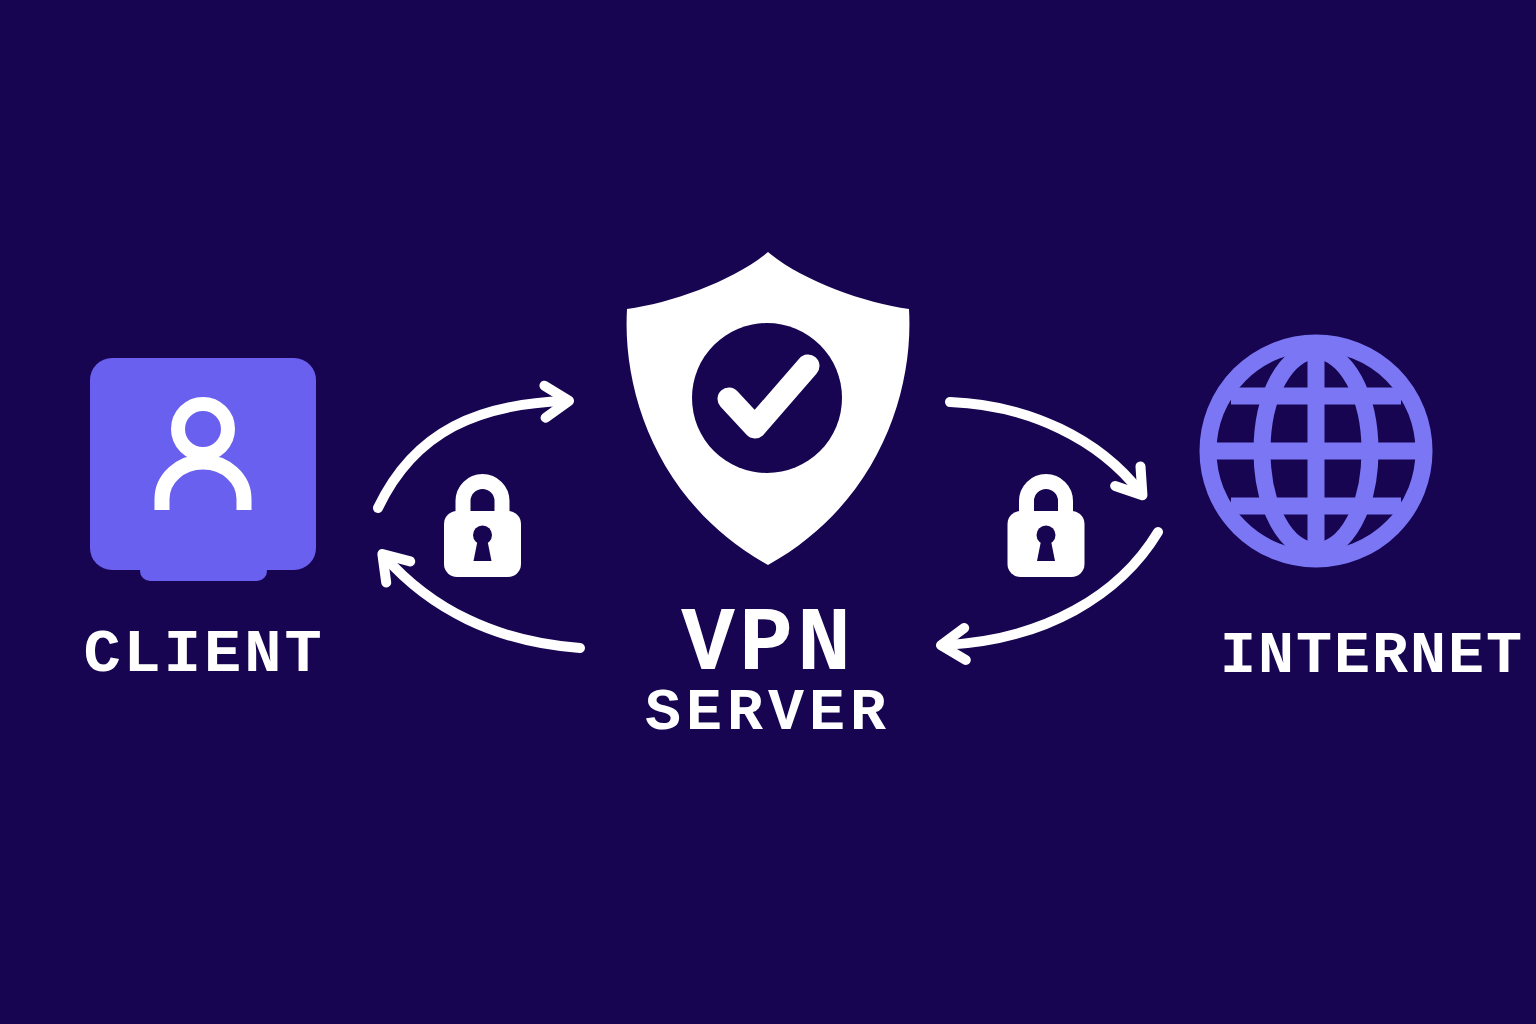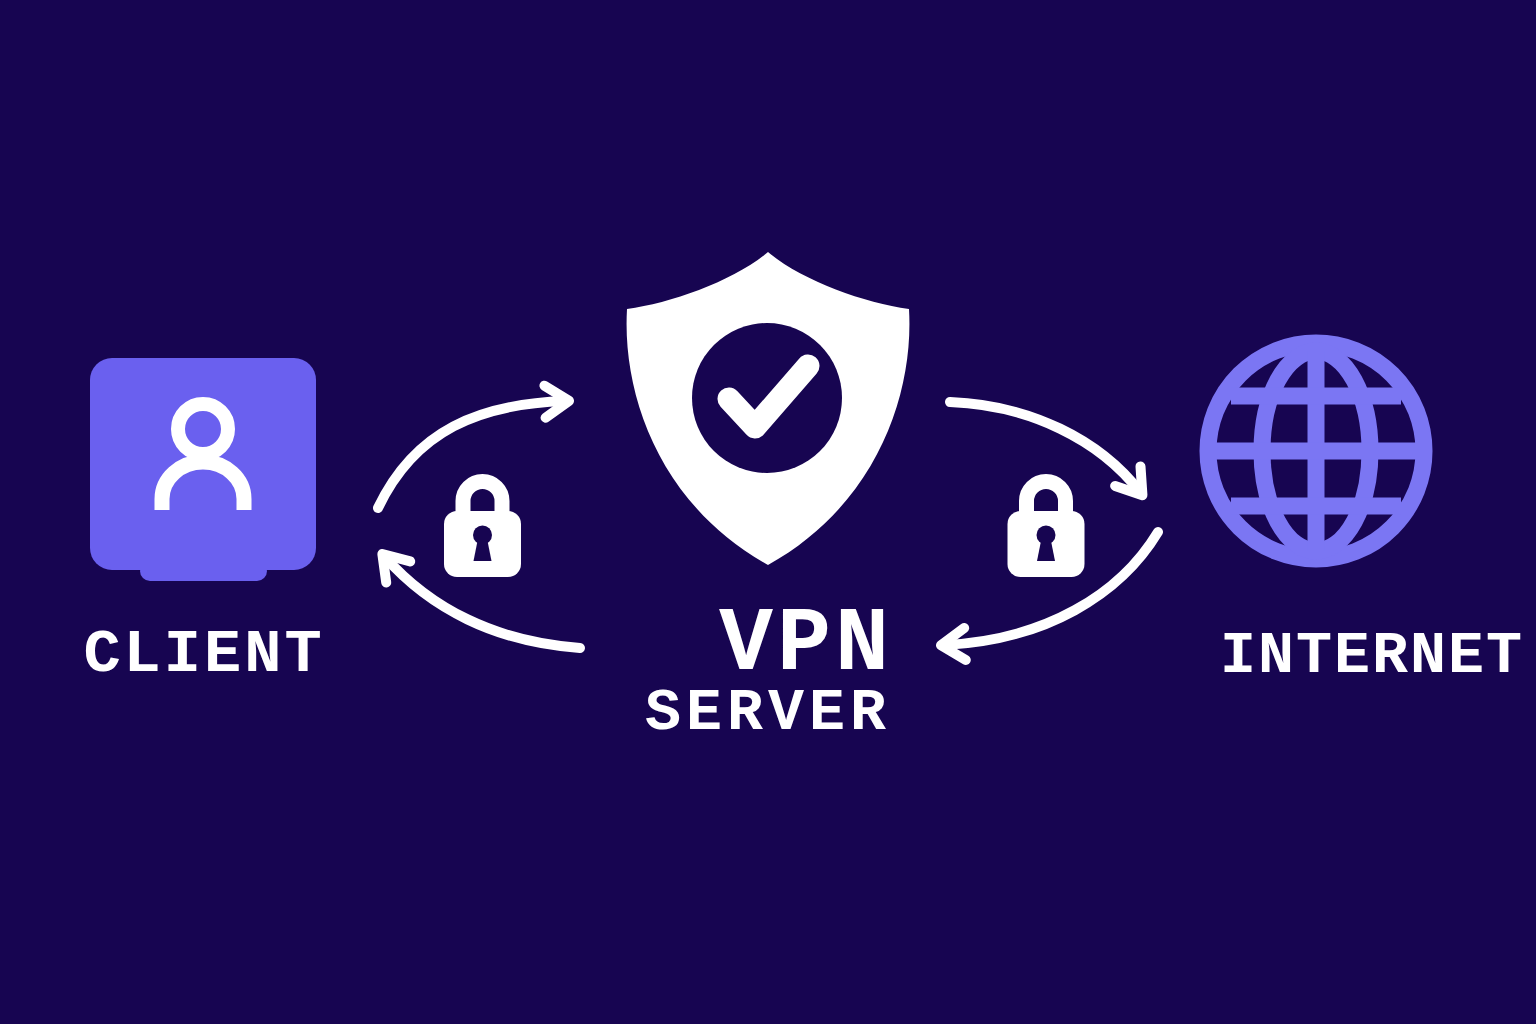--- a/index.html
+++ b/index.html
@@ -19,21 +19,21 @@
   .label{
     position:absolute;
     color:var(--white,#ffffff);
     font-weight:700;
     text-align:center;
     white-space:nowrap;
     transform:translateX(-50%);
     line-height:1;
   }
   .label-client{left:204px;top:624px;font-size:62px;letter-spacing:3px;}
-  .label-vpn{left:768px;top:600px;font-size:90px;letter-spacing:4px;margin-left:38px;}
+  .label-vpn{left:768px;top:600px;font-size:90px;letter-spacing:4px;}
   .label-server{left:768px;top:683px;font-size:60px;letter-spacing:5px;}
   .label-internet{left:1372px;top:626px;font-size:60px;letter-spacing:2px;}
 </style>
 </head>
 <body>
 
 <div class="canvas">
 
   <svg class="diagram-svg" width="1536" height="1024" viewBox="0 0 1536 1024">
     <defs>

